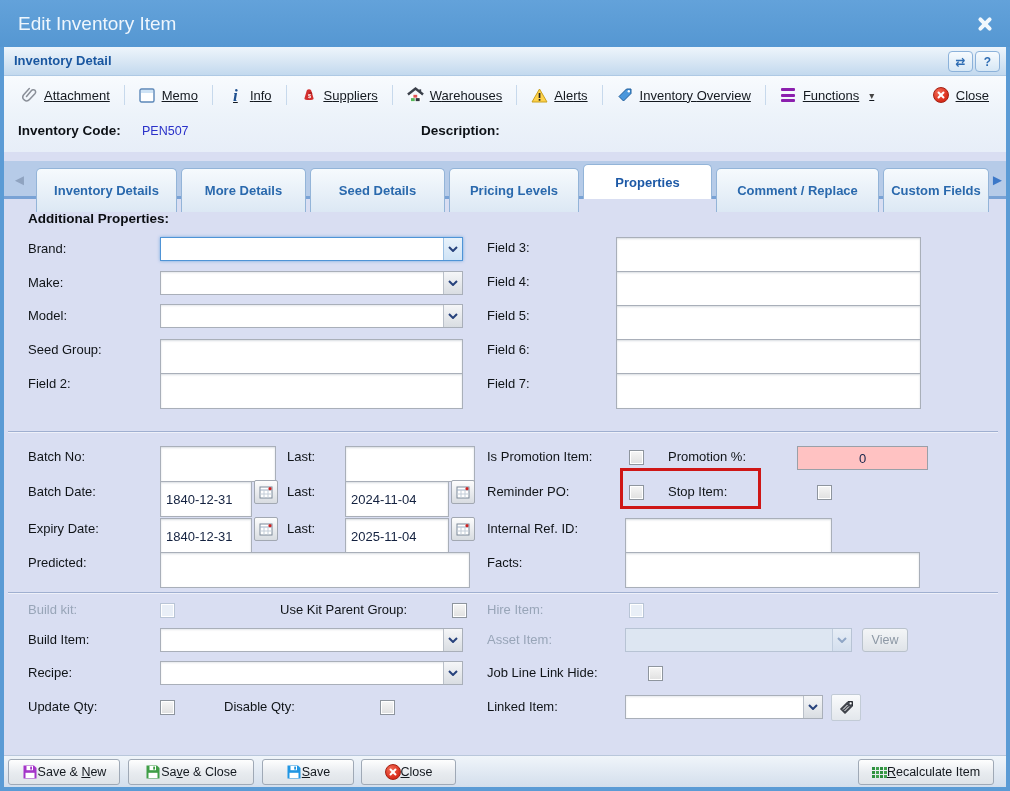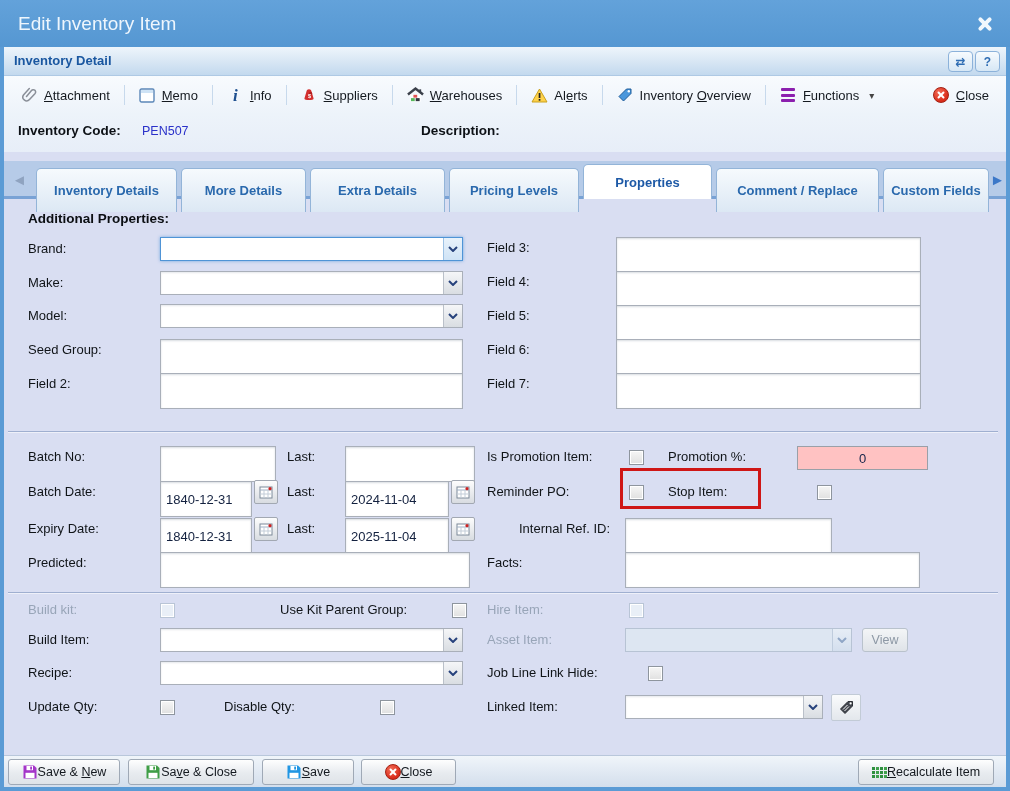--- a/index.html
+++ b/index.html
@@ -19,21 +19,21 @@
   .panelheader { position:absolute; left:4px; top:47px; width:1002px; height:29px;
       background:linear-gradient(#eef5fb,#c3d9ee); border-bottom:1px solid #aec9e4; }
   .panelheader .ptitle { position:absolute; left:10px; top:0; line-height:28px; font-size:13px; font-weight:bold; color:#1a57a0; }
   .hbtn { position:absolute; top:4px; width:25px; height:21px; border:1px solid #8cb2da; border-radius:4px;
       background:linear-gradient(#f7fbfe,#d6e7f5); color:#2f6db3; font-weight:bold; font-size:12px;
       display:flex; align-items:center; justify-content:center; cursor:pointer; }
 
   
   .toolbar { position:absolute; left:4px; top:76px; width:1002px; height:38px;
       background:linear-gradient(#f8fbfe,#edf3fa); display:flex; align-items:center; padding:0 12px; }
-  .titem { display:flex; align-items:center; gap:6px; font-size:13px; color:#14191f; padding:3px 5px; border-radius:3px; cursor:pointer; white-space:nowrap; }
+  .titem { display:flex; align-items:center; gap:6px; font-size:13px; color:#14191f; padding:3px 5px; border-radius:3px; cursor:pointer; white-space:nowrap;text-decoration:underline; }
   .tsep { width:1px; height:20px; background:#c7d9ec; margin:0 9px; }
   .u { text-decoration:underline; }
   .caret { font-size:10px; color:#444; margin-left:4px; }
   .icon16 { width:17px; height:17px; display:inline-flex; align-items:center; justify-content:center; flex:0 0 auto; }
   .redcircle { position:relative; width:16px; height:16px; border-radius:50%;
       background:radial-gradient(circle at 35% 30%,#f26a55,#d92c1a 70%); border:1px solid #a32012; }
   .redcircle::before,.redcircle::after { content:""; position:absolute; left:50%; top:50%; width:9px; height:2px; background:#fff; border-radius:1px; }
   .redcircle::before { transform:translate(-50%,-50%) rotate(45deg); }
   .redcircle::after  { transform:translate(-50%,-50%) rotate(-45deg); }
   .info-i { font-family:"Liberation Serif","DejaVu Serif",serif; font-style:italic; font-weight:bold; font-size:17px; color:#1d4f8f; line-height:1; }
@@ -212,21 +212,21 @@
     <div class="blbl" style="left:417px;">Description:</div>
     <div class="bval" style="left:520px;margin-top:36px;">Pen Blue</div>
   </div>
 
   <div class="bodyarea"></div>
 
   <div class="tabstrip">
     <div class="tabarrow" style="left:8px; color:#8fa3c0;">◄</div>
     <div class="tab" style="left:32px;width:141px;">Inventory Details</div>
     <div class="tab" style="left:177px;width:125px;">More Details</div>
-    <div class="tab" style="left:306px;width:135px;">Extra Details</div>
+    <div class="tab" style="left:306px;width:135px;">Seed Details</div>
     <div class="tab" style="left:445px;width:130px;">Pricing Levels</div>
     <div class="tab active" style="left:579px;width:129px;">Properties</div>
     <div class="tab" style="left:712px;width:163px;">Comment / Replace</div>
     <div class="tab" style="left:879px;width:106px;">Custom Fields</div>
     <div class="tabarrow" style="left:986px; color:#3c78c8;">►</div>
   </div>
 
   <div class="heading" style="left:28px;top:211px;">Additional Properties:</div>
 
   <div class="lbl" style="left:28px;top:241px;">Brand:</div>
@@ -333,21 +333,21 @@
   <div class="cb" style="left:629px;top:450px;"></div>
   <div class="lbl" style="left:668px;top:449px;">Promotion %:</div>
   <input class="pink" style="left: 797px; top: 446px; width: 131px;" value="0">
 
   <div class="lbl" style="left:487px;top:484px;">Reminder PO:</div>
   <div class="cb" style="left:629px;top:485px;"></div>
   <div class="lbl" style="left:668px;top:484px;">Stop Item:</div>
   <div class="cb" style="left:817px;top:485px;"></div>
   <div class="redbox" style="left:620px;top:468px;width:141px;height:41px;"></div>
 
-  <div class="lbl" style="left:487px;top:521px;margin-left:32px;">Internal Ref. ID:</div>
+  <div class="lbl" style="left:487px;top:521px;">Internal Ref. ID:</div>
   <input class="txt" style="left: 625px; top: 518px; width: 207px;">
   <div class="lbl" style="left:487px;top:555px;">Facts:</div>
   <input class="txt" style="left: 625px; top: 552px; width: 295px;">
 
   <div class="divider" style="top:592px;"></div>
 
   <div class="lbl dis" style="left:28px;top:602px;">Build kit:</div>
   <div class="cb dis" style="left:160px;top:603px;"></div>
   <div class="lbl" style="left:280px;top:602px;">Use Kit Parent Group:</div>
   <div class="cb" style="left:452px;top:603px;"></div>

